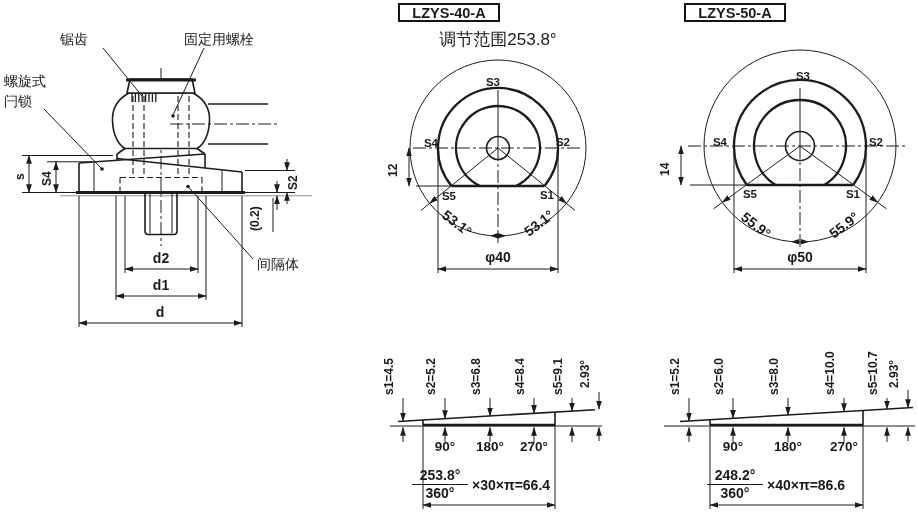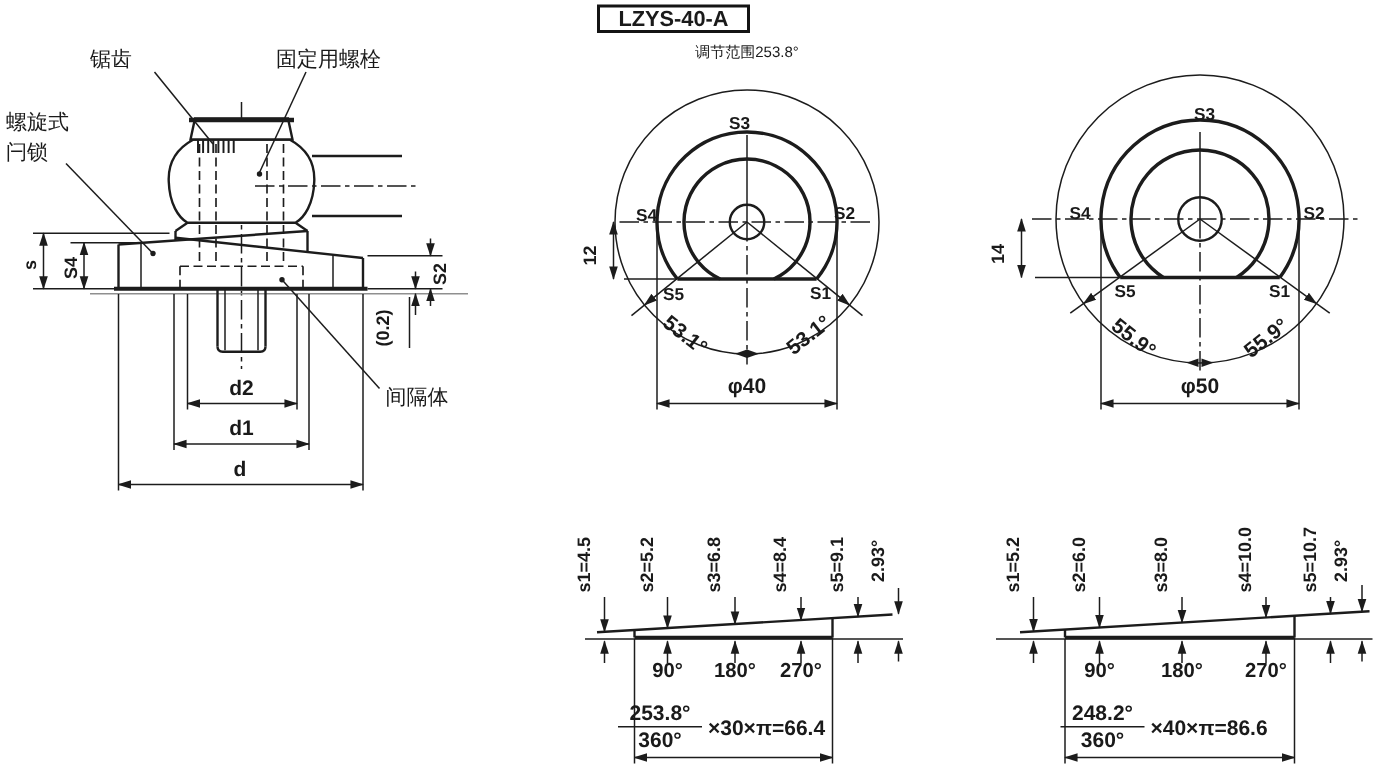--- a/index.html
+++ b/index.html
@@ -18,21 +18,21 @@
   .dim {font-size:12px;font-weight:600;}
   .dimL{font-size:14px;font-weight:600;}
   .spk {font-size:11.5px;font-weight:600;}
   .cjk {font-size:14px;}
   .tick{font-size:13.5px;font-weight:600;}
   .frm {font-size:14px;font-weight:600;}
   .hgt {font-size:12px;font-weight:600;}
   .title-box{position:absolute;top:3px;height:19px;min-width:102px;border:2px solid #141414;
              display:flex;align-items:center;justify-content:center;
              font-weight:700;font-size:14.5px;padding:0 4px;box-sizing:border-box;}
-  .range-label{position:absolute;top:28px;width:220px;text-align:center;font-size:10px;}
+  .range-label{position:absolute;top:28px;width:220px;text-align:center;font-size:17px;}
 </style>
 </head>
 <body>
 
 <div id="canvas">
 
   <svg style="left:0;top:0" width="370" height="350" viewBox="0 0 370 350">
     <defs>
       <marker id="a1" viewBox="0 0 10 10" refX="9.3" refY="5" markerWidth="9" markerHeight="9" orient="auto-start-reverse" markerUnits="userSpaceOnUse">
         <path d="M0,1.8 L10,5 L0,8.2 Z" fill="#1c1c1c"></path>
@@ -265,20 +265,21 @@
 
     <g>
       <text class="frm" x="60" y="140" text-anchor="middle">253.8°</text>
       <line class="ln" x1="32" y1="144.5" x2="88" y2="144.5" stroke-width="1.4"></line>
       <text class="frm" x="60" y="158" text-anchor="middle">360°</text>
       <text class="frm" x="92" y="150">×30×π=66.4</text>
     </g>
     <line class="ln" x1="43" y1="165" x2="175" y2="165" marker-start="url(#a4)" marker-end="url(#a4)"></line>
   </svg>
 
+  <div class="title-box" style="left:684px;">LZYS-50-A</div>
 
   <svg style="left:650px;top:0" width="268" height="310" viewBox="0 0 268 310">
     <defs>
       <marker id="a3" viewBox="0 0 10 10" refX="9.3" refY="5" markerWidth="9" markerHeight="9" orient="auto-start-reverse" markerUnits="userSpaceOnUse">
         <path d="M0,1.8 L10,5 L0,8.2 Z" fill="#1c1c1c"></path>
       </marker>
     </defs>
     <circle class="ln" cx="150" cy="146" r="96"></circle>
     <line class="ln" x1="150" y1="88" x2="150" y2="146"></line>
     <line class="cline" x1="150" y1="146" x2="150" y2="250"></line>

